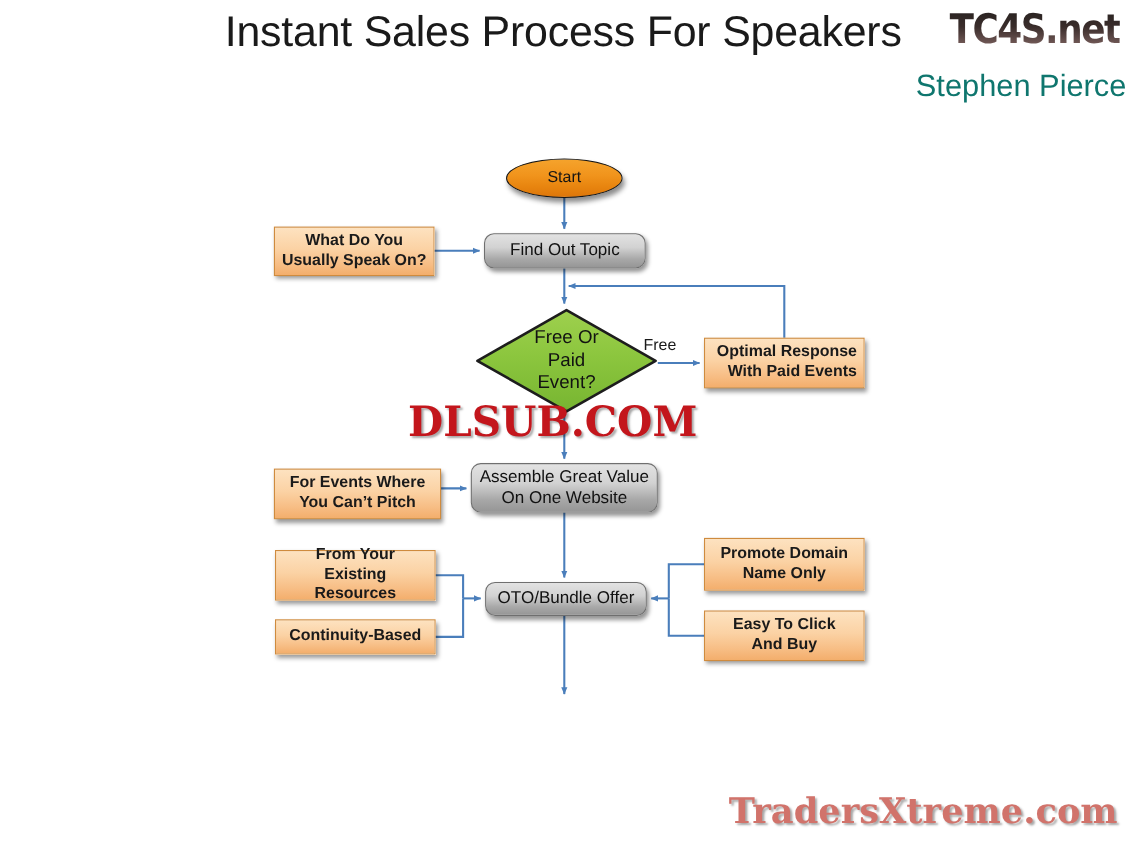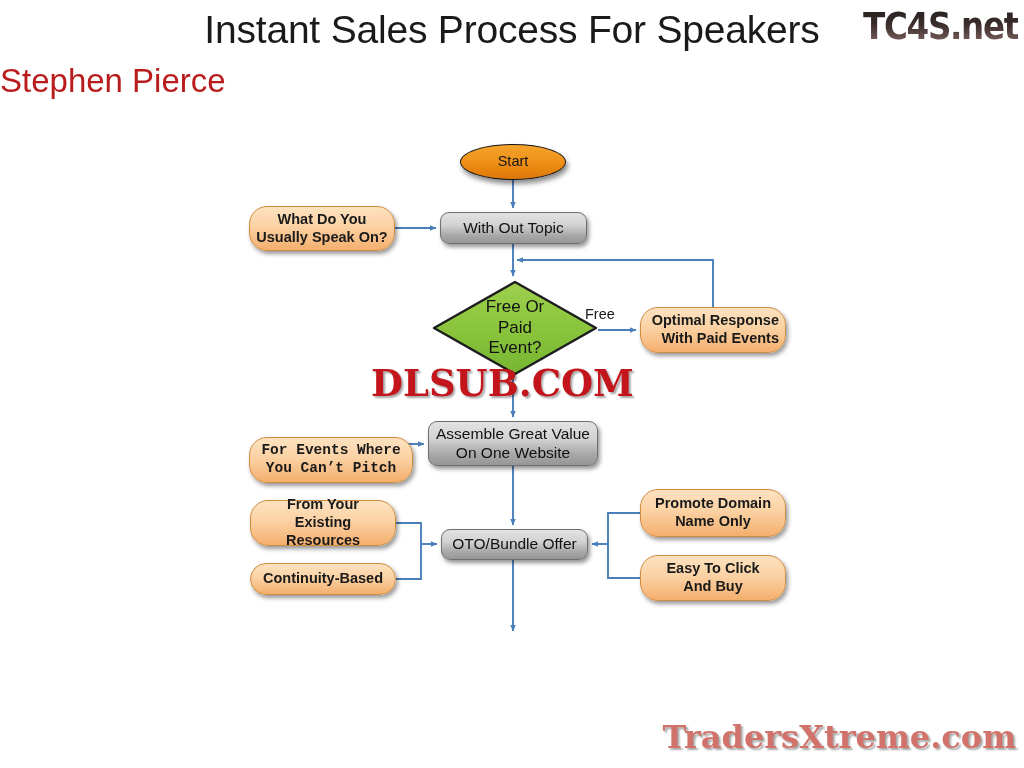--- a/index.html
+++ b/index.html
@@ -4,43 +4,43 @@
 <style>
   html,body{margin:0;padding:0;background:#ffffff;}
   body{width:1024px;height:768px;position:relative;overflow:hidden;
        font-family:"Liberation Sans",sans-serif;color:#111;}
 
   
   #header{position:absolute;left:0;top:0;width:1024px;height:120px;}
   #title-line{position:absolute;left:0;top:8px;width:1024px;text-align:center;
               font-size:39px;font-weight:400;color:#1a1a1a;letter-spacing:-0.2px;
               white-space:nowrap;}
-  #subtitle{position:absolute;left:0;top:62px;width:1024px;text-align:left;
-            font-size:33px;font-weight:400;color:#b91c1c;}
+  #subtitle{position:absolute;left:0;top:62px;width:1024px;text-align:right;
+            font-size:28px;font-weight:400;color:#0f766e;}
   #brand-tc4s{position:absolute;right:6px;top:5px;font-size:37px;font-weight:bold;
               font-family:"DejaVu Sans",sans-serif;letter-spacing:-1.5px;
               background:linear-gradient(180deg,#231f1e 0%,#3a2d2b 45%,#8d6f6c 100%);
               -webkit-background-clip:text;background-clip:text;color:transparent;
               transform:scaleX(0.88);transform-origin:right top;}
 
   
   #chart{position:absolute;left:0;top:0;width:1024px;height:768px;}
   #edges{position:absolute;left:0;top:0;width:1024px;height:768px;}
 
   .node{position:absolute;box-sizing:border-box;display:flex;align-items:center;
         justify-content:center;text-align:center;line-height:1.22;}
   .node span{display:block;width:100%;padding:0 6px;}
 
   
   .n-process{border-radius:9px;border:1.5px solid #6f6f6f;
              background:linear-gradient(180deg,#e2e2e2 0%,#d2d2d2 40%,#a8a8a8 75%,#969696 100%);
              box-shadow:2px 3px 4px rgba(0,0,0,0.42);
              font-size:15.5px;color:#111;font-weight:400;}
   
-  .n-note{border-radius:18px;border:1.5px solid #cf8b3e;
+  .n-note{border-radius:0;border:1.5px solid #cf8b3e;
           background:linear-gradient(180deg,#fde2c0 0%,#fbd2a4 45%,#f7bd84 78%,#f3ae6c 100%);
           box-shadow:2px 3px 4px rgba(0,0,0,0.40);
           font-size:14.5px;color:#1a1a1a;font-weight:600;}
   
   .n-term{border-radius:50%;border:1.6px solid #151515;
           background:linear-gradient(180deg,#f5a32c 0%,#f1941c 42%,#e8850f 72%,#dd760a 100%);
           box-shadow:2px 4px 5px rgba(0,0,0,0.45);
           font-size:14.5px;color:#141414;font-weight:400;}
   
   .n-decision{background:transparent;border:none;box-shadow:none;
@@ -110,21 +110,21 @@
       <path d="M640,513 L608,513 L608,544"></path>
       <path d="M640,578 L608,578 L608,544"></path>
     </g>
   </svg>
 
   <div class="node n-term" style="left:460px;top:144px;width:106px;height:36px;">
     <span>Start</span>
   </div>
 
   <div class="node n-process" style="left:440px;top:212px;width:147px;height:32px;">
-    <span>With Out Topic</span>
+    <span>Find Out Topic</span>
   </div>
 
   <div class="node n-note" style="left:249px;top:206px;width:146px;height:45px;">
     <span style="white-space: pre-line;">What Do You
 Usually Speak On?</span>
   </div>
 
   <div class="node n-decision" style="left:432px;top:280px;width:166px;height:96px;">
     <svg class="dia" viewBox="0 0 166 96" preserveAspectRatio="none">
       <defs>
@@ -144,21 +144,21 @@
   <div class="node n-note" style="left:640px;top:307px;width:146px;height:46px;text-align:right;">
     <span style="white-space: pre-line;">Optimal Response
 With Paid Events</span>
   </div>
 
   <div class="node n-process" style="left:428px;top:421px;width:170px;height:45px;">
     <span style="white-space: pre-line;">Assemble Great Value
 On One Website</span>
   </div>
 
-  <div class="node n-note" style="left:249px;top:437px;width:164px;height:46px;font-family:Liberation Mono, monospace;">
+  <div class="node n-note" style="left:249px;top:426px;width:152px;height:46px;">
     <span style="white-space: pre-line;">For Events Where
 You Can’t Pitch</span>
   </div>
 
   <div class="node n-note" style="left:250px;top:500px;width:146px;height:46px;">
     <span style="white-space: pre-line;">From Your Existing
 Resources</span>
   </div>
 
   <div class="node n-process" style="left:441px;top:529px;width:147px;height:31px;">

